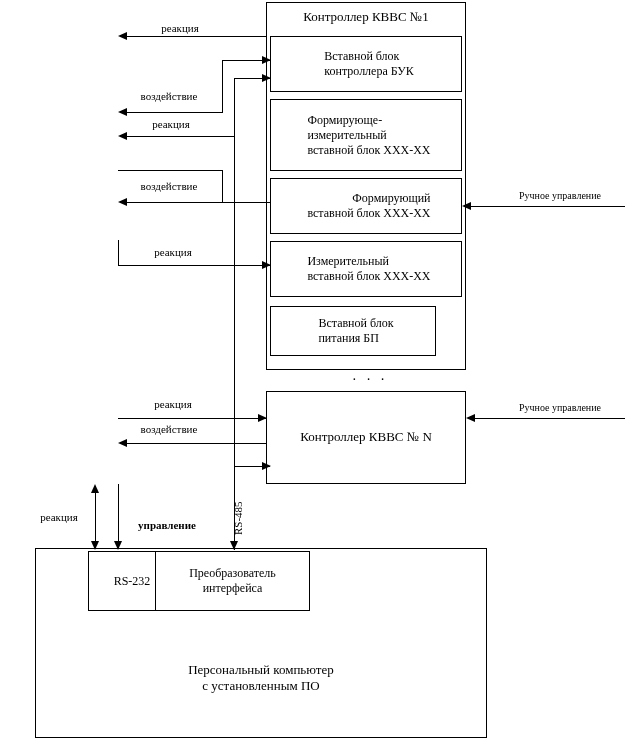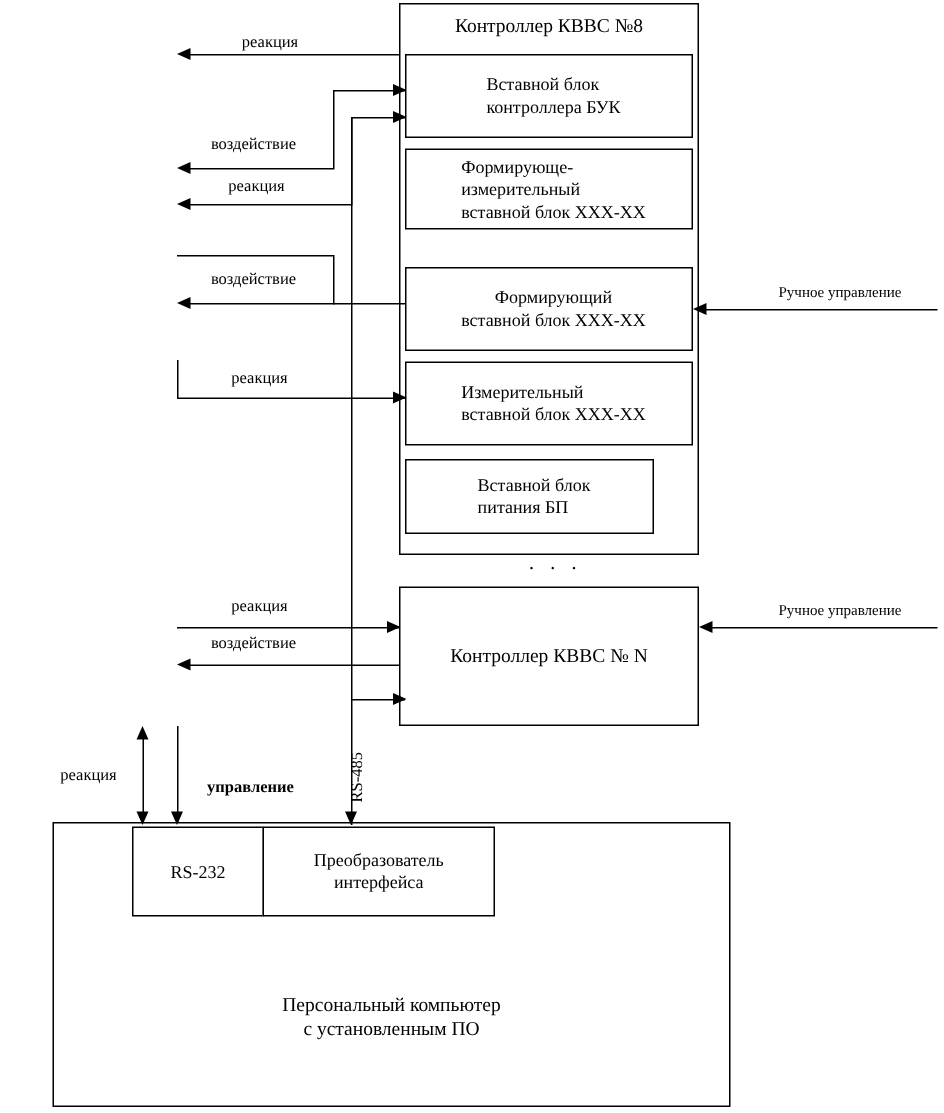--- a/index.html
+++ b/index.html
@@ -83,36 +83,36 @@
     letter-spacing: 3px;
   }
 </style>
 </head>
 <body>
 
 <div id="stage">
 
 
   <div class="box" style="left:266px; top:2px; width:200px; height:368px; align-items:flex-start; padding-top:6px; font-size:13px;">
-    <span class="lbl">Контроллер КВВС №8</span>
+    <span class="lbl">Контроллер КВВС №1</span>
   </div>
 
   <div class="box" style="left:270px; top:36px; width:192px; height:56px; font-size:12px;">
     <span class="lbl" style="text-align:left; padding-left:10px;">Вставной блок
 контроллера БУК</span>
   </div>
 
-  <div class="box" style="left:270px; top:99px; width:192px; height:54px; font-size:12px;">
+  <div class="box" style="left:270px; top:99px; width:192px; height:72px; font-size:12px;">
     <span class="lbl" style="text-align:left; padding-left:10px;">Формирующе-
 измерительный
 вставной блок ХХХ-ХХ</span>
   </div>
 
   <div class="box" style="left:270px; top:178px; width:192px; height:56px; font-size:12px;">
-    <span class="lbl" style="text-align:center; padding-left:10px;">Формирующий
+    <span class="lbl" style="text-align:right; padding-left:10px;">Формирующий
 вставной блок ХХХ-ХХ</span>
   </div>
 
   <div class="box" style="left:270px; top:241px; width:192px; height:56px; font-size:12px;">
     <span class="lbl" style="text-align:left; padding-left:10px;">Измерительный
 вставной блок ХХХ-ХХ</span>
   </div>
 
   <div class="box" style="left:270px; top:306px; width:166px; height:50px; font-size:12px;">
     <span class="lbl" style="text-align:left; padding-left:10px;">Вставной блок
@@ -127,21 +127,21 @@
   </div>
 
   <div class="box" style="left:266px; top:391px; width:200px; height:93px; font-size:13px;">
     <span class="lbl">Контроллер КВВС № N</span>
   </div>
 
   <div class="box" style="left:44px; top:551px; width:88px; height:60px; font-size:12px;margin-left:44px;">
     <span class="lbl">RS-232</span>
   </div>
 
-  <div class="box" style="left:155px; top:551px; width:155px; height:60px; font-size:12px;margin-left:20px;">
+  <div class="box" style="left:155px; top:551px; width:155px; height:60px; font-size:12px;">
     <span class="lbl">Преобразователь
 интерфейса</span>
   </div>
 
   <div class="hline" style="left:126px; top:36px; width:140px;"></div>
   <div class="arrow arrow-left" style="left:118px; top:32px;"></div>
   <div class="lbl-plain" style="left:145px; top:22px; width:70px;">реакция</div>
 
   <div class="vline" style="left:222px; top:60px; height:53px;"></div>
   <div class="hline" style="left:222px; top:60px; width:48px;"></div>

